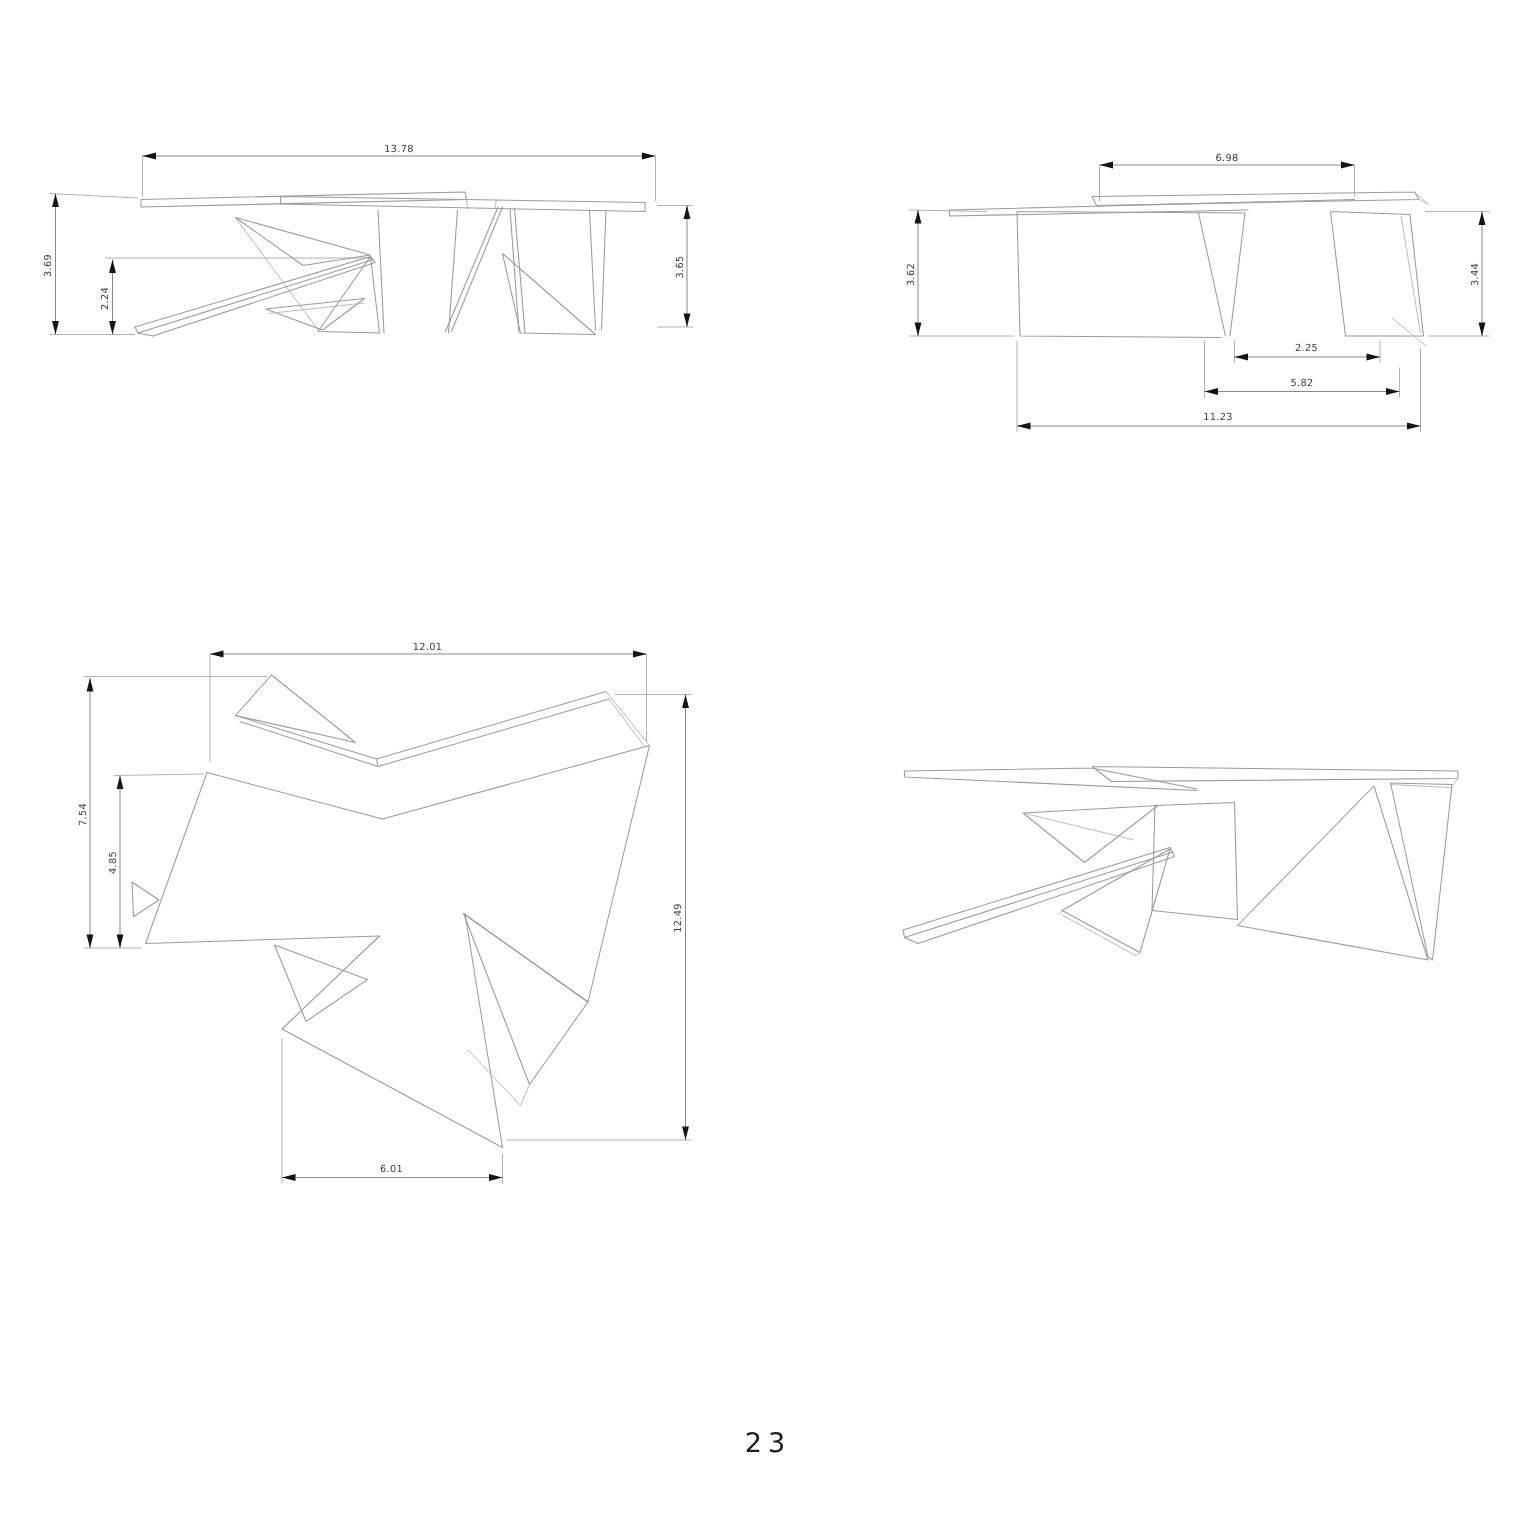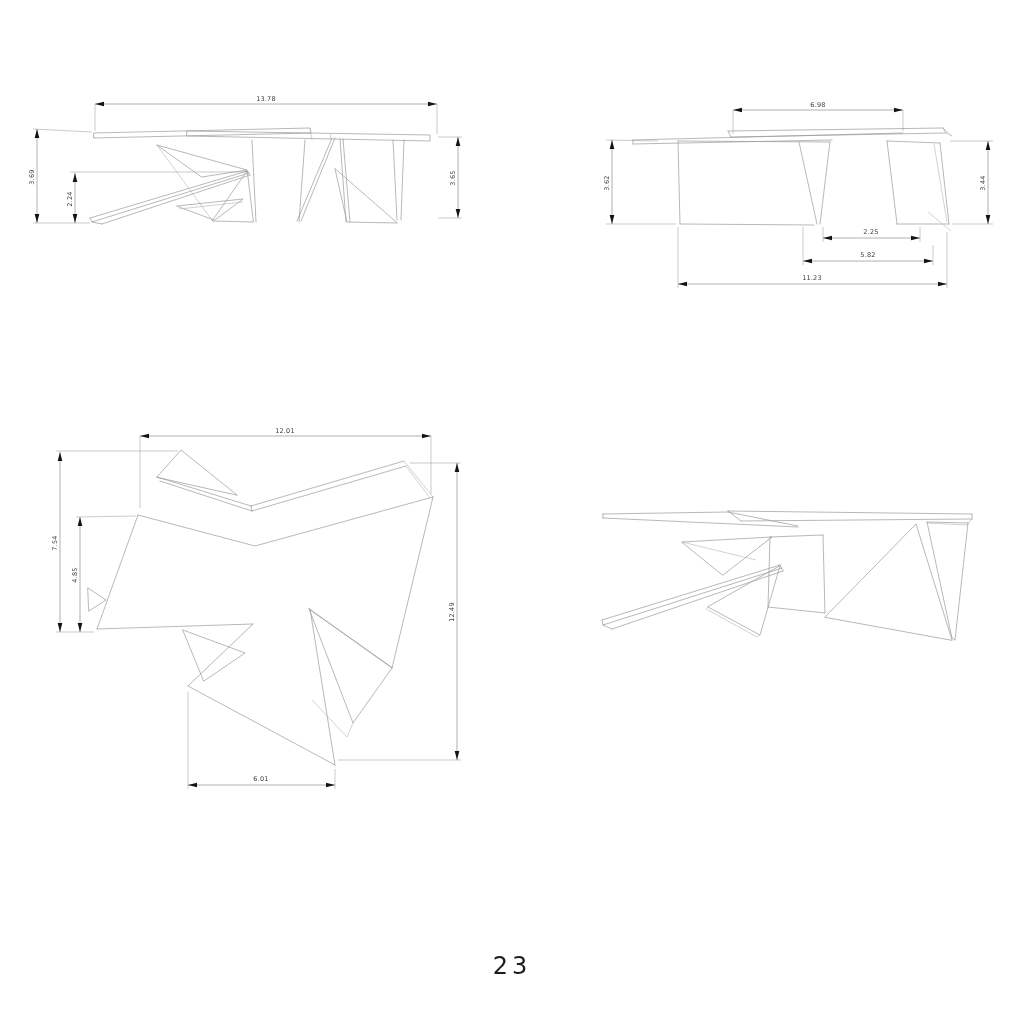--- a/index.html
+++ b/index.html
@@ -6,21 +6,21 @@
   #sheet{position:relative;width:1024px;height:1024px;background:#ffffff;overflow:hidden;
          font-family:"DejaVu Sans", sans-serif;}
   svg{position:absolute;left:0;top:0;}
   .geo{fill:none;stroke:#9a9a9a;stroke-width:0.7;stroke-linejoin:round;stroke-linecap:round;}
   .geo2{fill:none;stroke:#b3b3b3;stroke-width:0.6;stroke-linejoin:round;}
   .dim{fill:none;stroke:#6f6f6f;stroke-width:0.55;}
   .ext{fill:none;stroke:#8c8c8c;stroke-width:0.45;}
   .arr{fill:#141414;stroke:none;}
   .dtext{font-size:6.5px;fill:#3c3c3c;text-anchor:middle;letter-spacing:0.2px;}
   #pageno{position:absolute;left:50%;top:952px;transform:translateX(-50%);
-          font-size:24px;letter-spacing:4px;color:#1c1c1c;}
+          font-size:18px;letter-spacing:4px;color:#1c1c1c;}
 </style>
 </head>
 <body>
 
 <div id="sheet">
 <svg width="1024" height="1024" viewBox="0 0 1024 1024">
 
   <g>
     <g>
 

